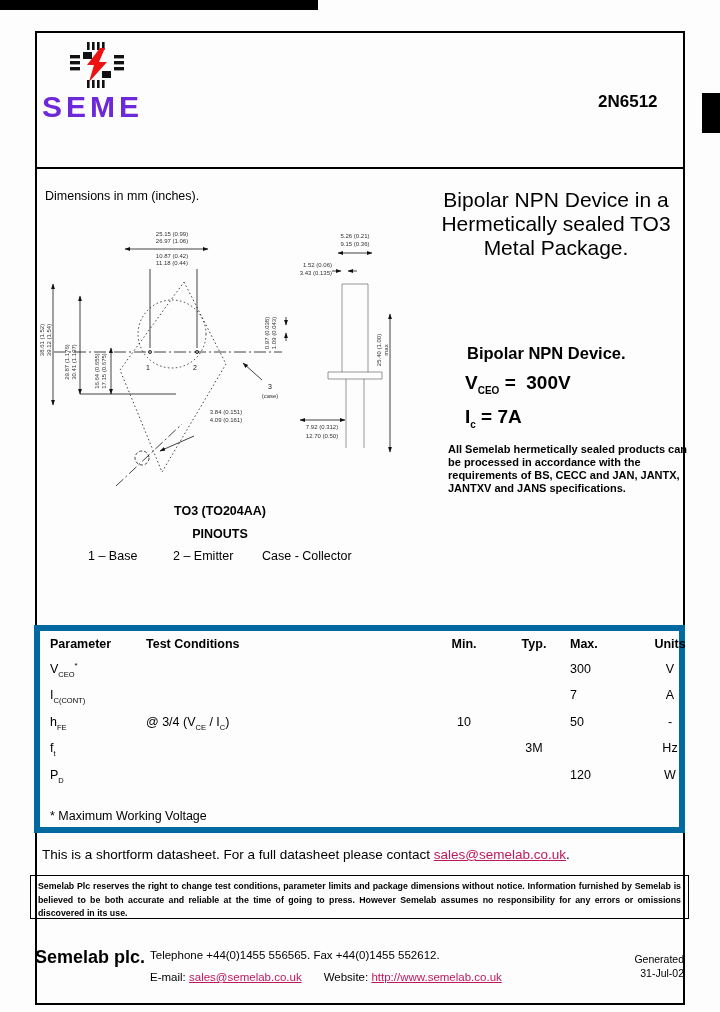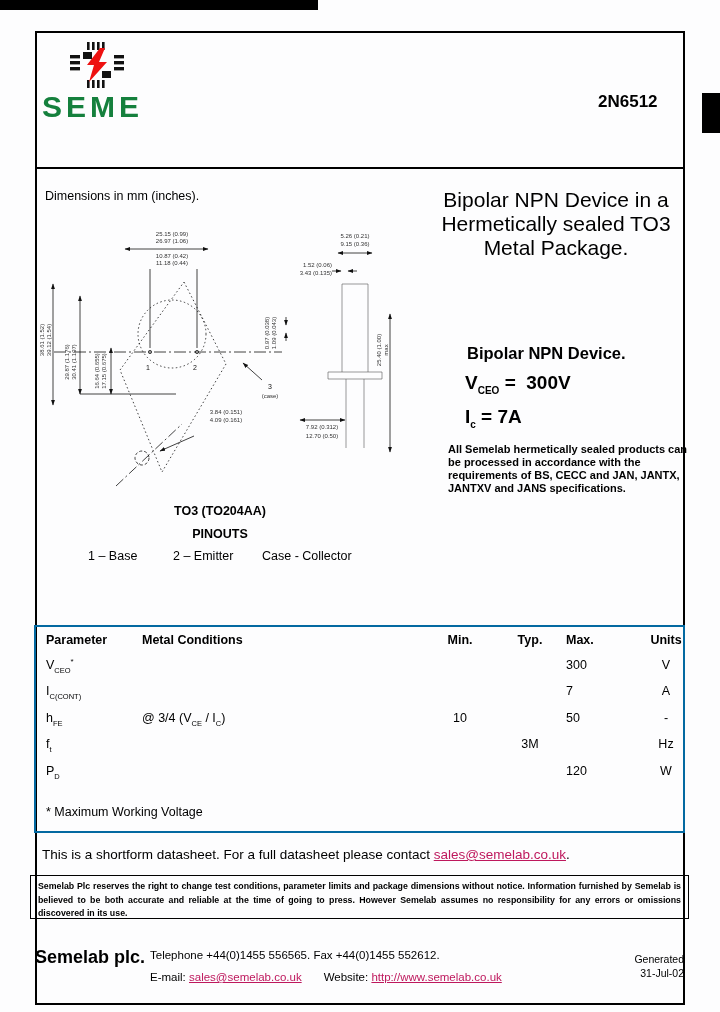--- a/index.html
+++ b/index.html
@@ -3,34 +3,34 @@
 <meta charset="utf-8">
 <style>
   html,body{margin:0;padding:0;background:#ffffff;}
   #canvas{position:relative;width:720px;height:1012px;background:#fdfdfe;overflow:hidden;
           font-family:"Liberation Sans","DejaVu Sans",sans-serif;color:#000;}
   .abs{position:absolute;}
   .artifact{position:absolute;background:#000;}
   .frame{position:absolute;left:35px;top:31px;width:650px;height:974px;border:2px solid #000;box-sizing:border-box;}
   .rule{position:absolute;background:#000;}
   
-  .logo-seme{position:absolute;left:42px;top:90px;font-size:30px;font-weight:bold;letter-spacing:4px;color:#15803d;}
+  .logo-seme{position:absolute;left:42px;top:90px;font-size:30px;font-weight:bold;letter-spacing:4px;color:#6d28d9;}
   .logo-lab{position:absolute;left:42px;top:113px;font-size:46px;font-weight:bold;letter-spacing:2px;color:#ee1111;line-height:1;}
   .partno{position:absolute;left:598px;top:92px;font-size:17px;font-weight:bold;}
   .dimnote{position:absolute;left:45px;top:189px;font-size:12.5px;}
   .headline{position:absolute;left:420px;top:188px;width:272px;text-align:center;font-size:21px;font-weight:normal;line-height:1.14;}
   .sum-title{position:absolute;left:467px;top:344px;font-size:16.5px;font-weight:bold;}
   .sum-eq{position:absolute;left:465px;font-size:19px;font-weight:bold;white-space:pre;}
   .sum-eq sub{font-size:10px;}
   .sum-note{position:absolute;left:448px;top:443px;width:246px;font-size:11px;font-weight:bold;line-height:1.18;}
   .pkg-name{position:absolute;left:120px;top:504px;width:200px;text-align:center;font-size:12.5px;font-weight:bold;}
   .pkg-pinouts{position:absolute;left:120px;top:527px;width:200px;text-align:center;font-size:12.5px;font-weight:bold;}
   .pin-label{position:absolute;top:549px;font-size:12.5px;}
   
-  .specs{position:absolute;left:34px;top:625px;width:651px;height:208px;border:2px solid #0369a1;box-sizing:border-box;font-size:12.5px;}
+  .specs{position:absolute;left:34px;top:625px;width:651px;height:208px;border:6px solid #0369a1;box-sizing:border-box;font-size:12.5px;}
   .trow{position:absolute;left:0;width:100%;height:18px;}
   .trow span{position:absolute;display:inline-block;}
   .c-param{left:10px;}
   .c-cond{left:106px;}
   .c-min{left:390px;width:68px;text-align:center;}
   .c-typ{left:460px;width:68px;text-align:center;}
   .c-max{left:530px;width:68px;text-align:left;}
   .c-units{left:596px;width:68px;text-align:center;}
   .thead span{font-weight:bold;}
   .trow sub{font-size:7.5px;line-height:0;}
@@ -178,21 +178,21 @@
 
   <div class="pkg-name">TO3 (TO204AA)</div>
   <div class="pkg-pinouts">PINOUTS</div>
   <div class="pin-label" style="left:88px;">1 – Base</div>
   <div class="pin-label" style="left:173px;">2 – Emitter</div>
   <div class="pin-label" style="left:262px;">Case - Collector</div>
 
   <div class="specs">
     <div class="trow thead" style="top:6px;">
       <span class="c-param">Parameter</span>
-      <span class="c-cond">Metal Conditions</span>
+      <span class="c-cond">Test Conditions</span>
       <span class="c-min">Min.</span>
       <span class="c-typ">Typ.</span>
       <span class="c-max">Max.</span>
       <span class="c-units">Units</span>
     </div>
     <div class="trow" style="top:31px;">
       <span class="c-param">V<sub>CEO</sub><sup>*</sup></span>
       <span class="c-cond"></span>
       <span class="c-min"></span>
       <span class="c-typ"></span>

